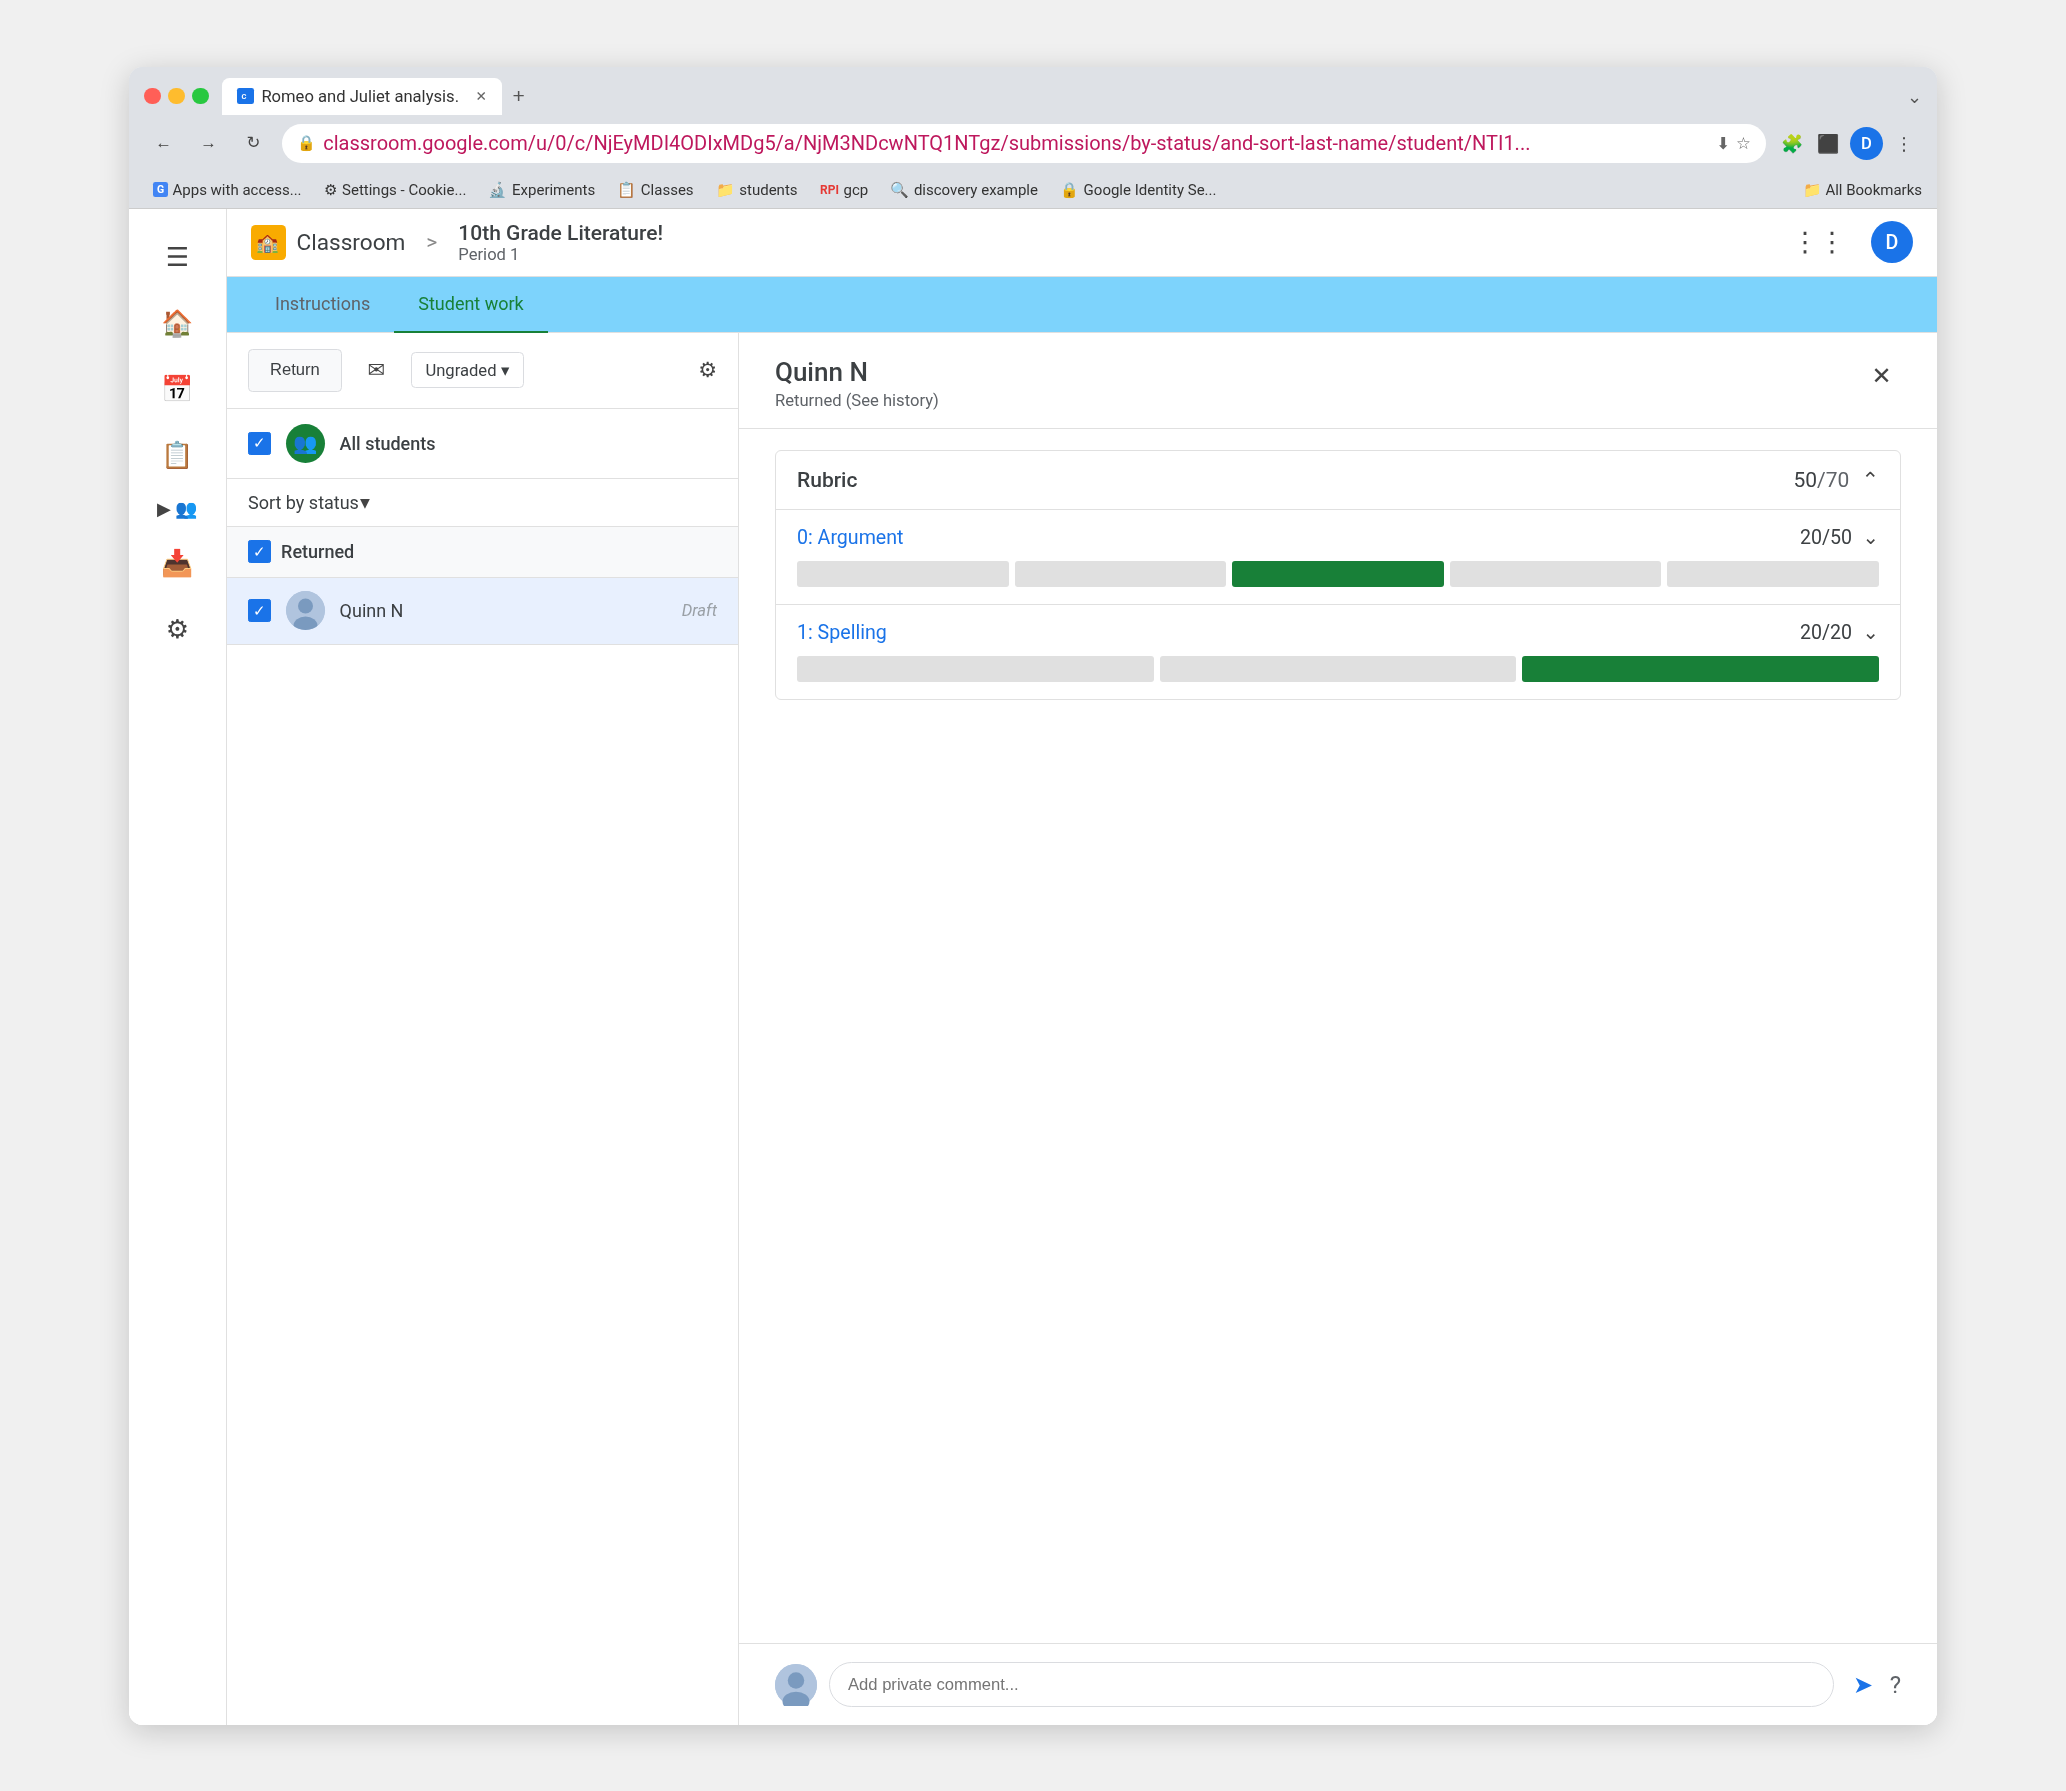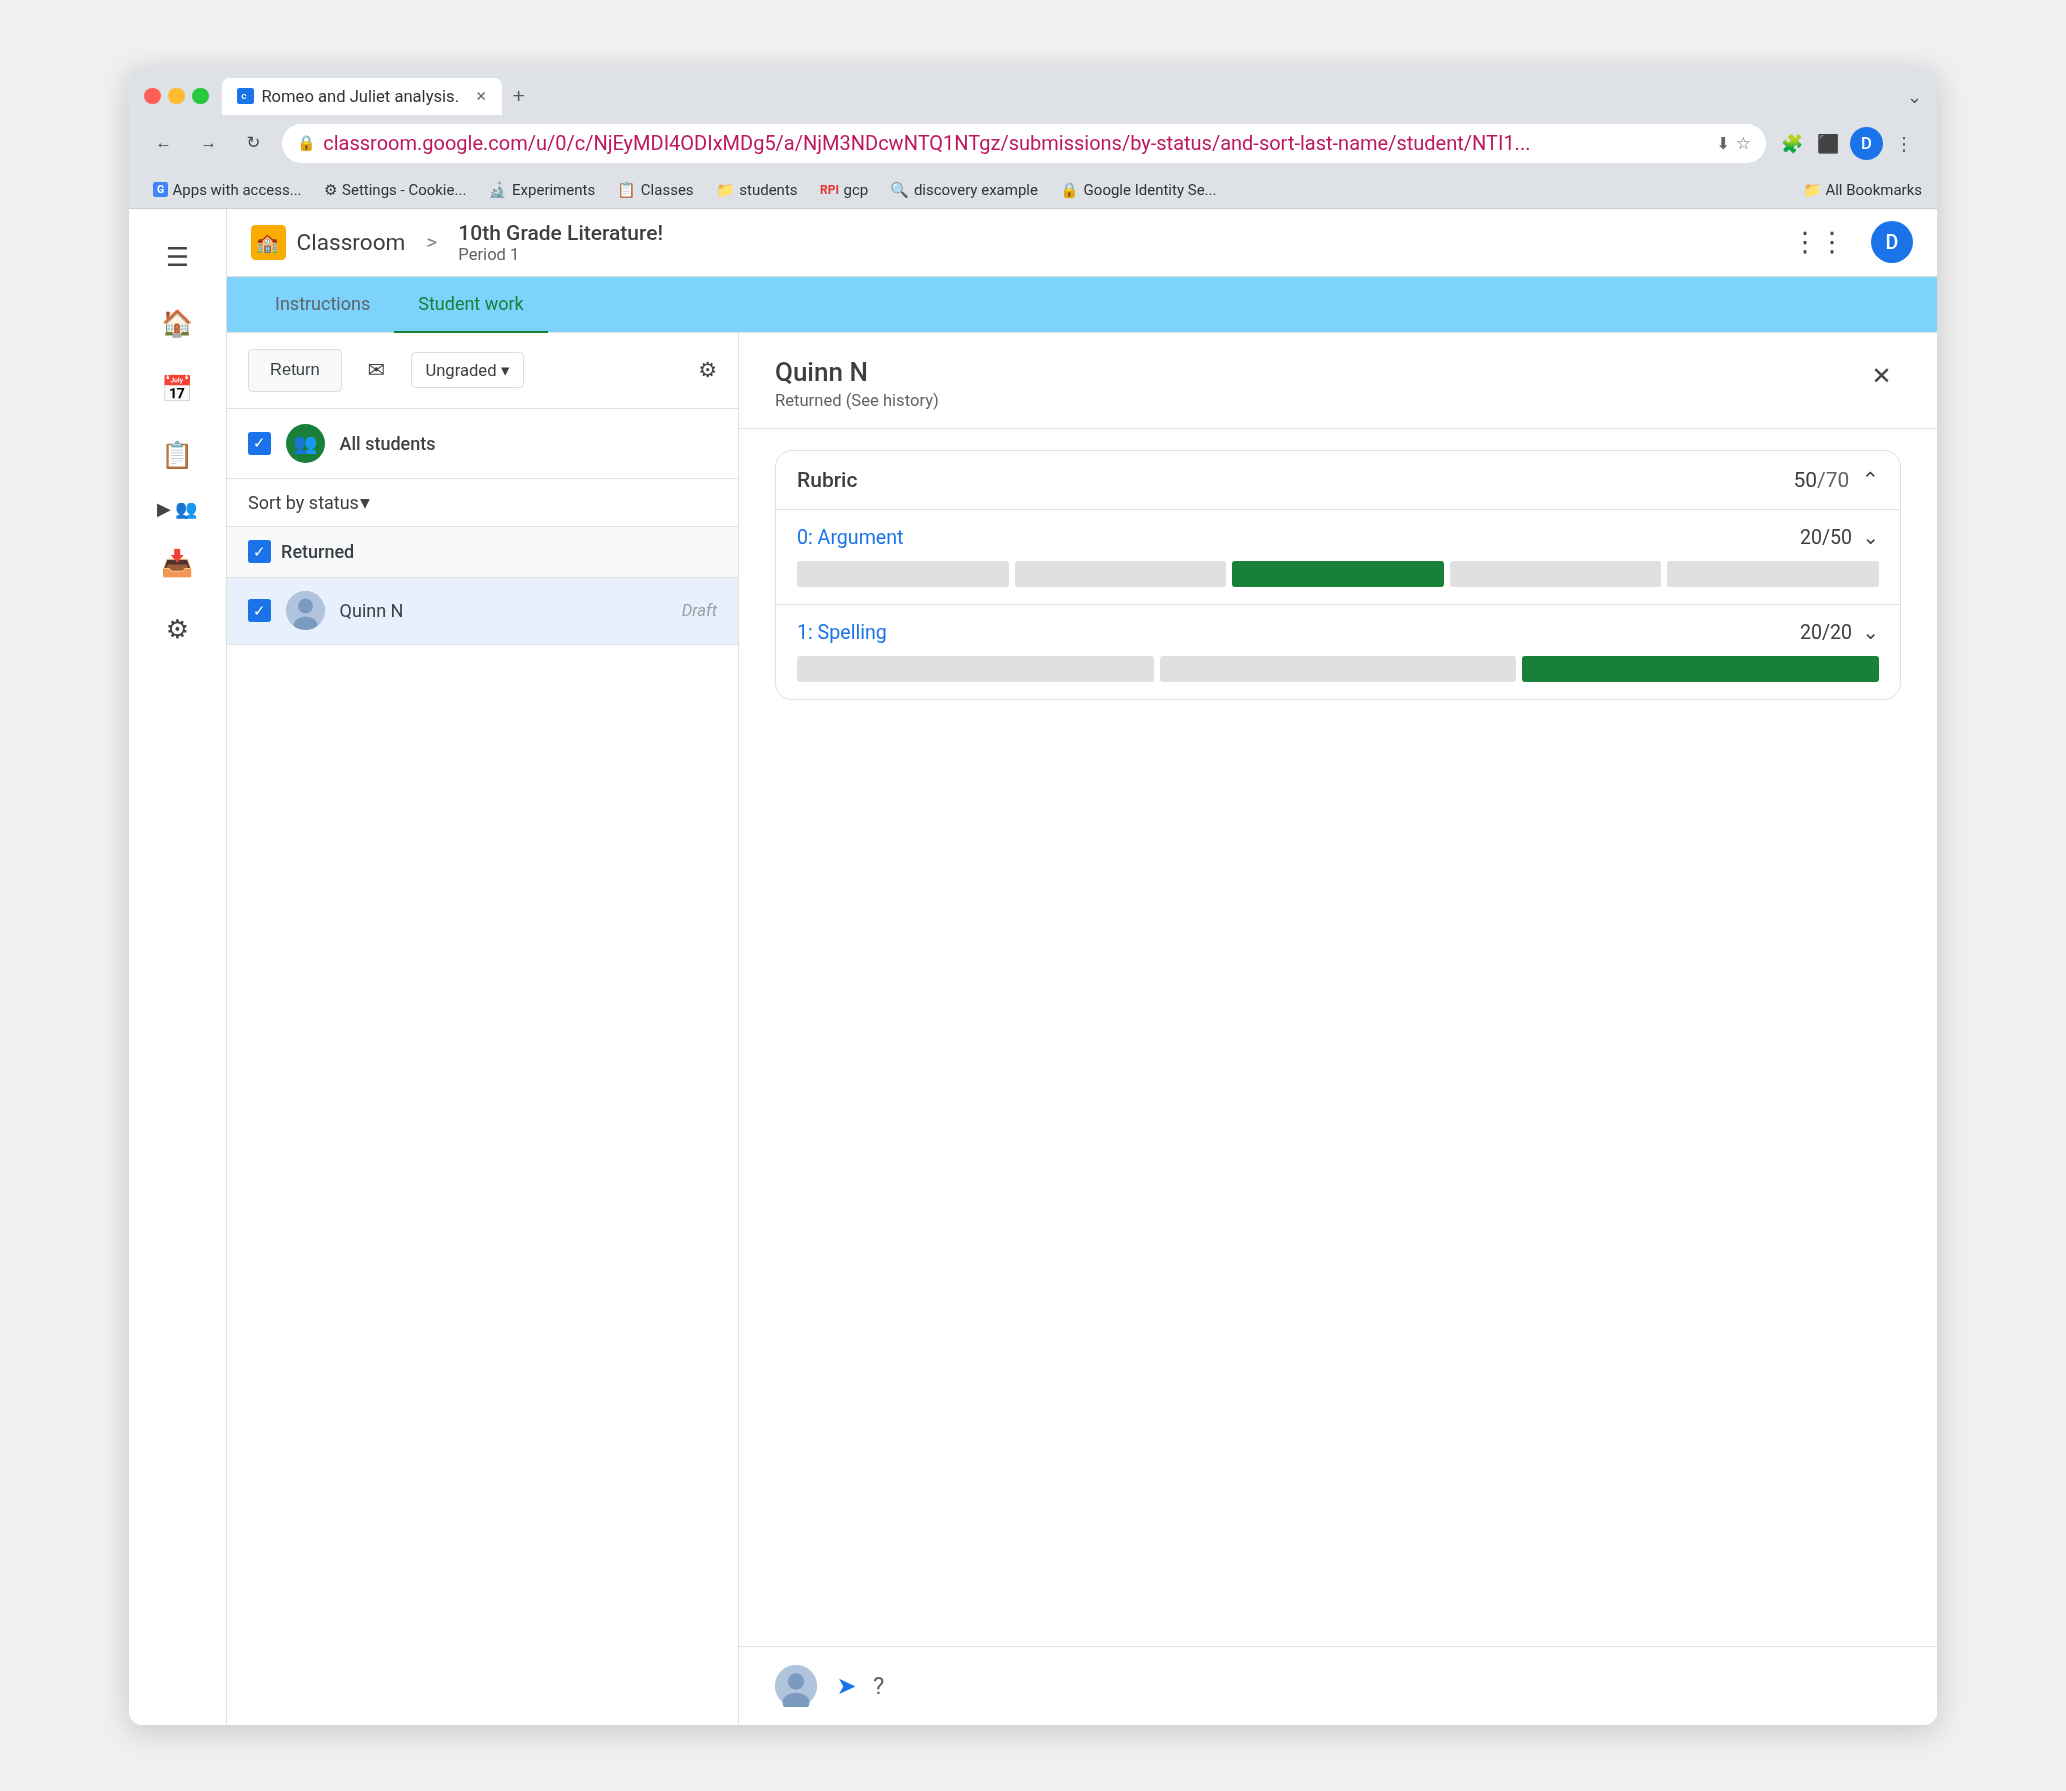--- a/index.html
+++ b/index.html
@@ -204,21 +204,21 @@
       display: flex; align-items: flex-start; padding: 24px 36px 18px;
       border-bottom: 0.8px solid #e0e0e0;
     }
     .detail-header-info { flex: 1; }
     .student-name-large { font-size: 26px; font-weight: 500; color: #3c4043; }
     .student-sub { font-size: 16.6px; color: #5f6368; margin-top: 4.5px; }
     .close-btn { font-size: 24px; color: #444; cursor: pointer; width: 39px; height: 39px; display: flex; align-items: center; justify-content: center; border-radius: 50%; }
 
     .detail-content { flex: 1; overflow-y: auto; padding: 21px 36px; }
 
-    .rubric-section { border: 0.8px solid #e0e0e0; border-radius: 17px; overflow: hidden; margin-bottom: 18px; }
+    .rubric-section { border: 0.8px solid #e0e0e0; border-radius: 6px; overflow: hidden; margin-bottom: 18px; }
 
     .rubric-header {
       display: flex; align-items: center; padding: 16.6px 21px;
       border-bottom: 0.8px solid #e0e0e0;
     }
     .rubric-title { font-size: 21px; font-weight: 500; color: #3c4043; flex: 1; }
     .rubric-score { font-size: 21px; color: #3c4043; margin-right: 12px; }
     .rubric-score-denom { color: #5f6368; }
     .expand-btn { font-size: 21px; color: #444; cursor: pointer; }
 
@@ -526,20 +526,21 @@
           </div>
 
           <div class="comment-area">
             <div class="comment-avatar">
               <svg width="42" height="42" viewBox="0 0 56 56">
                 <circle cx="28" cy="28" r="28" fill="#b0c4de"></circle>
                 <circle cx="28" cy="22" r="11" fill="#7a9abf"></circle>
                 <ellipse cx="28" cy="50" rx="18" ry="13" fill="#7a9abf"></ellipse>
               </svg>
             </div>
+            <input class="comment-input" type="text" placeholder="Add private comment..." style="">
             <span class="send-btn">➤</span>
             <span class="help-btn">?</span>
           </div>
         </div>
       </div>
     </div>
   </div>
 </div>
 
 

